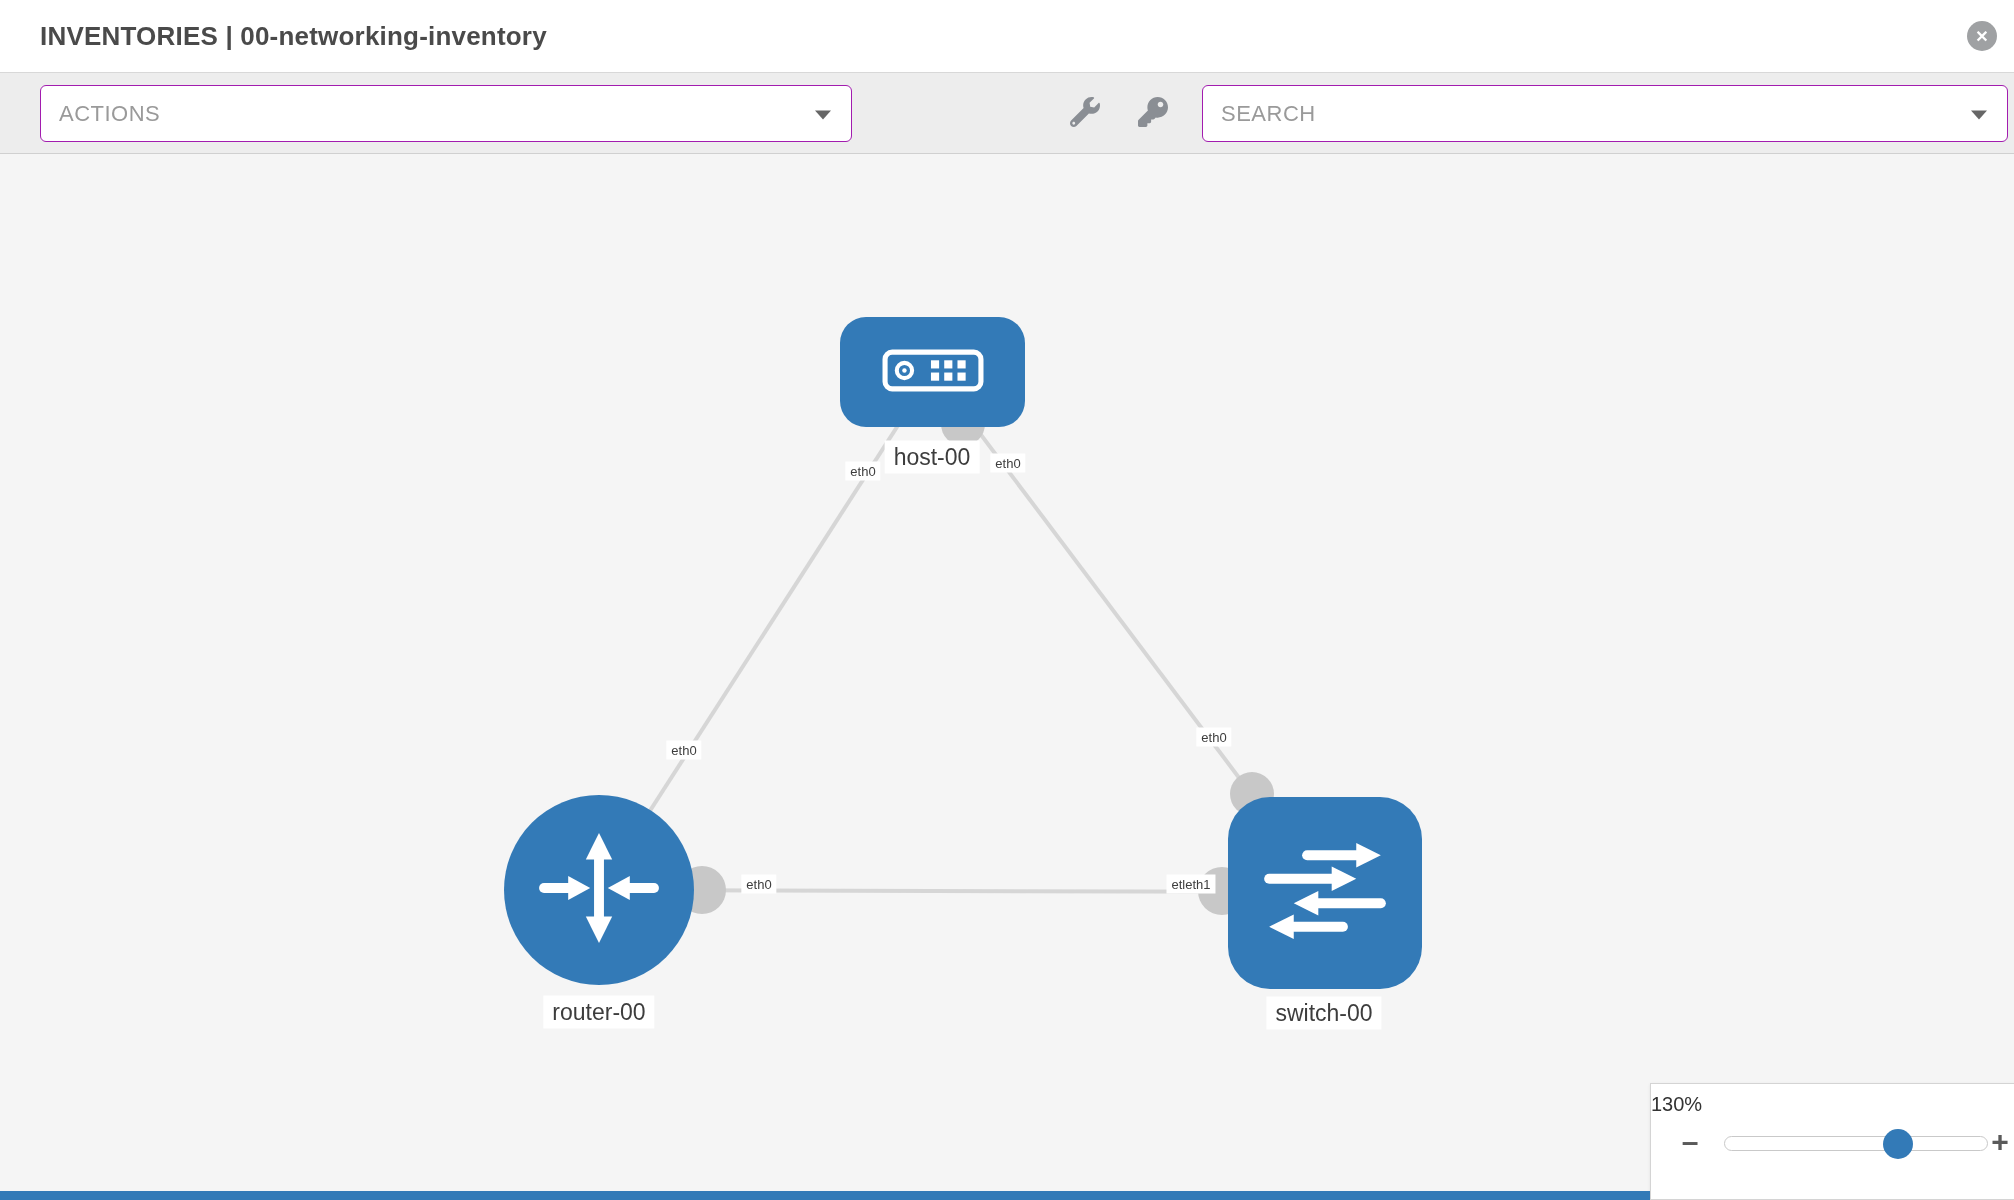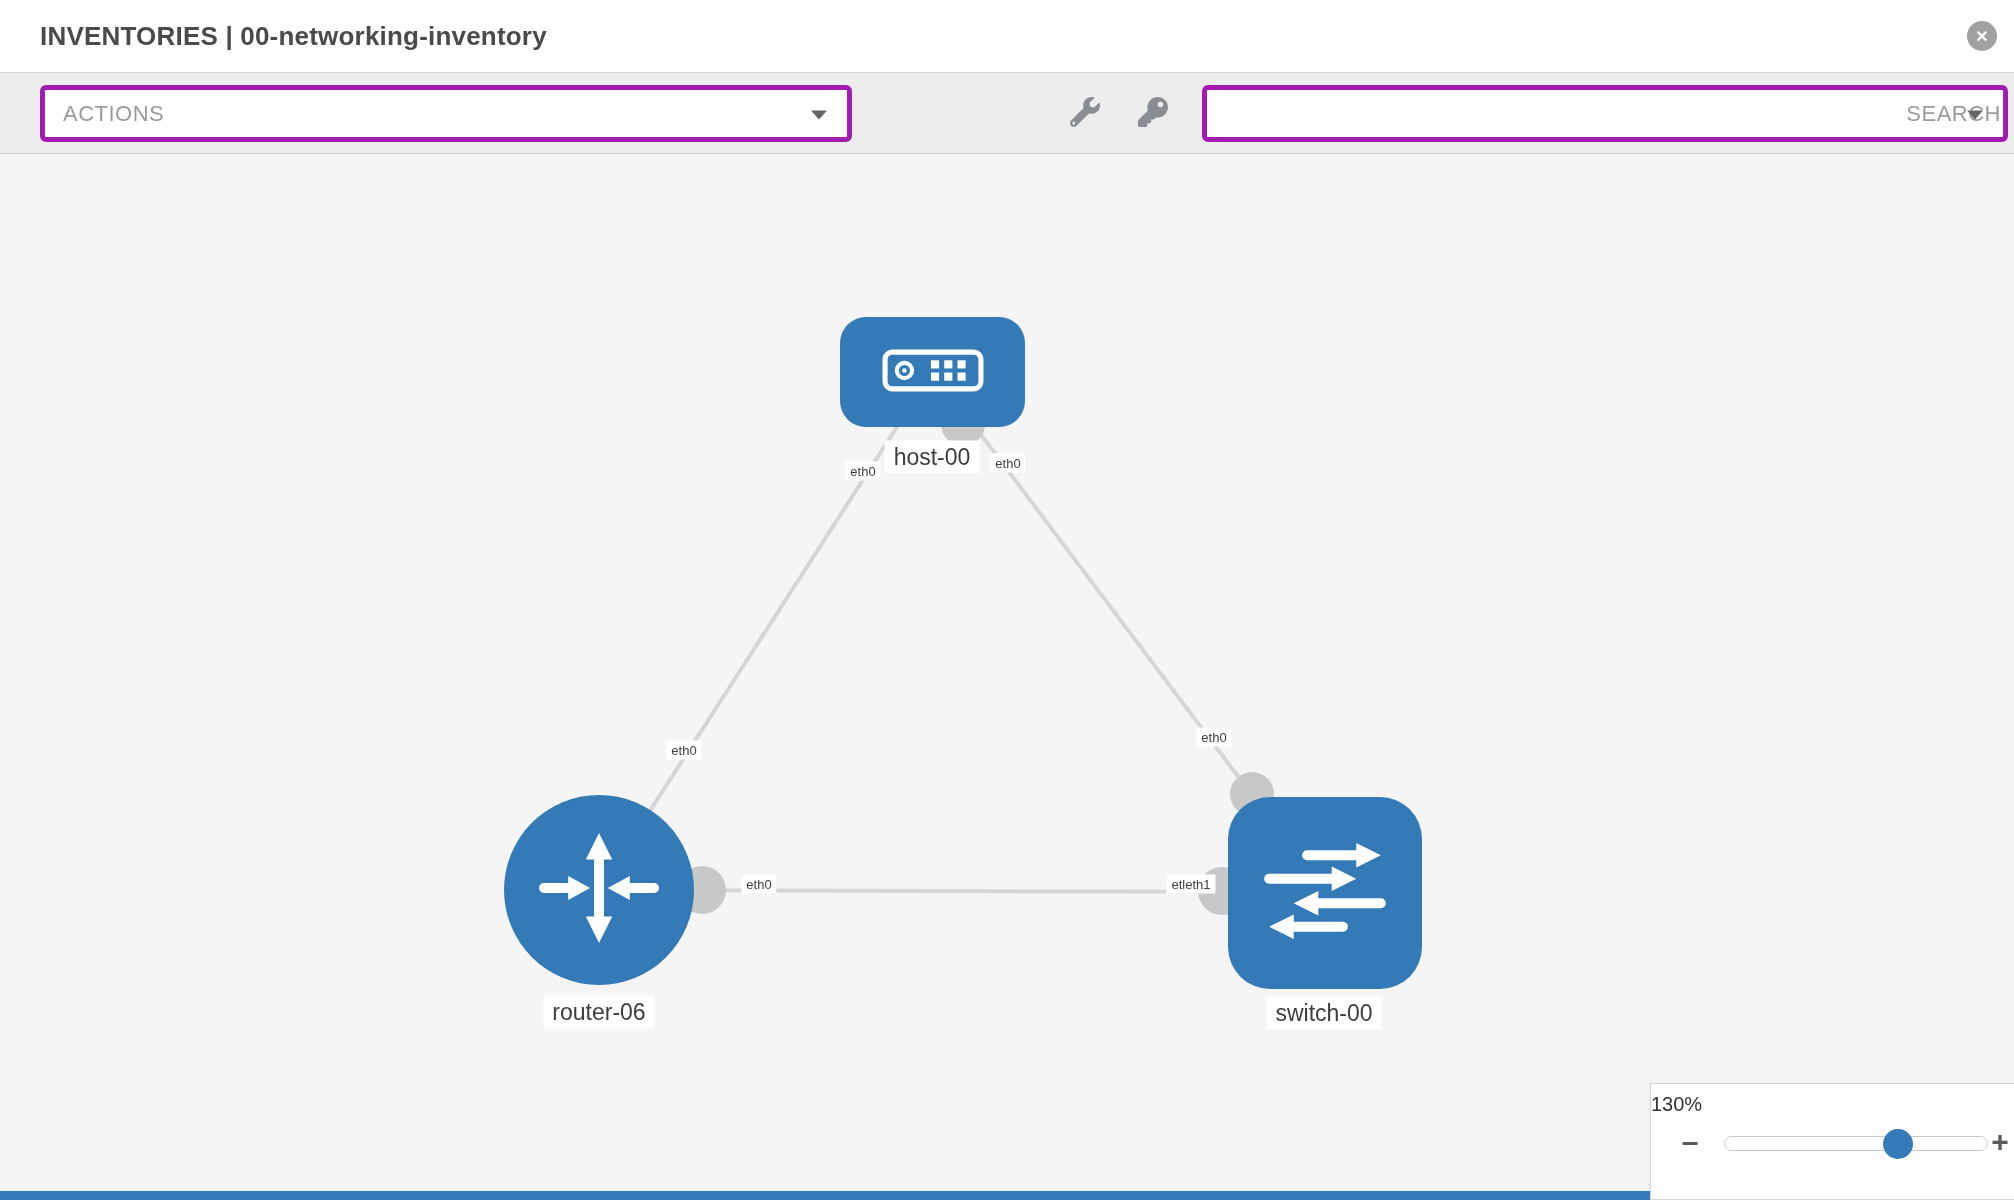--- a/index.html
+++ b/index.html
@@ -17,31 +17,31 @@
   .header-title { position:absolute; left:40px; top:50%; transform:translateY(-50%);
             font-size:26px; font-weight:bold; color:#4a4a4a; letter-spacing:.2px;text-align:right; }
   .close-btn { position:absolute; right:17px; top:21px; width:30px; height:30px;
             border-radius:50%; background:#9fa1a3; color:#fff; font-size:16px; font-weight:bold;
             display:flex; align-items:center; justify-content:center; cursor:pointer; border:none; }
 
   
   .toolbar { position:absolute; top:73px; left:0; right:0; height:81px;
             background:#ededed; border-bottom:1px solid #d0d0d0; }
   .dropdown { position:absolute; top:12px; height:57px; background:#fff;
-            border:5px solid #a21caf; border-radius:6px; cursor:pointer; }
+            border:1px solid #a21caf; border-radius:6px; cursor:pointer; }
   .dropdown-label { position:absolute; left:18px; top:50%; transform:translateY(-50%);
             font-size:22px; color:#9a9a9a; letter-spacing:.5px; }
   .caret { position:absolute; right:20px; top:50%; transform:translateY(-40%);
             width:0; height:0; border-left:8px solid transparent;
             border-right:8px solid transparent; border-top:9px solid #666; }
   .actions-dd { left:40px; width:812px; }
   .search-dd  { left:1202px; width:806px; }
   .search-input { position:absolute; inset:0; width:100%; height:100%; border:none; outline:none;
             background:transparent; font-size:22px; color:#666; padding-left:18px;
-            font-family:inherit; letter-spacing:.5px;text-align:right; }
+            font-family:inherit; letter-spacing:.5px; }
   .search-input::placeholder { color:#9a9a9a; opacity:1; }
   .tool-btn { position:absolute; top:50%; transform:translate(-50%,-50%);
             width:46px; height:46px; display:flex; align-items:center; justify-content:center;
             background:transparent; border:none; cursor:pointer; }
   .wrench-btn { left:1085px; }
   .key-btn { left:1153px; }
 
   
   .canvas { position:absolute; top:154px; left:0; width:2014px; height:1046px;
             background:#f5f5f5; overflow:hidden;padding-left:11px; }
@@ -184,21 +184,21 @@
           <polygon points="28,-43 28,-21 50,-32"></polygon>
           <polygon points="6,-22 6,0 28,-11"></polygon>
           <polygon points="-6,0 -6,22 -28,11"></polygon>
           <polygon points="-28,21 -28,43 -50,32"></polygon>
         </g>
       </svg>
     </span>
   </div>
 
   <div class="node-label lbl-host">host-00</div>
-  <div class="node-label lbl-router">router-06</div>
+  <div class="node-label lbl-router">router-00</div>
   <div class="node-label lbl-switch">switch-00</div>
 
   <div class="iface-label if-host-left">eth0</div>
   <div class="iface-label if-host-right">eth0</div>
   <div class="iface-label if-router-top">eth0</div>
   <div class="iface-label if-switch-top">eth0</div>
   <div class="iface-label if-router-link">eth0</div>
   <div class="iface-label if-switch-link">etleth1</div>
 
   <div class="zoom-panel">

